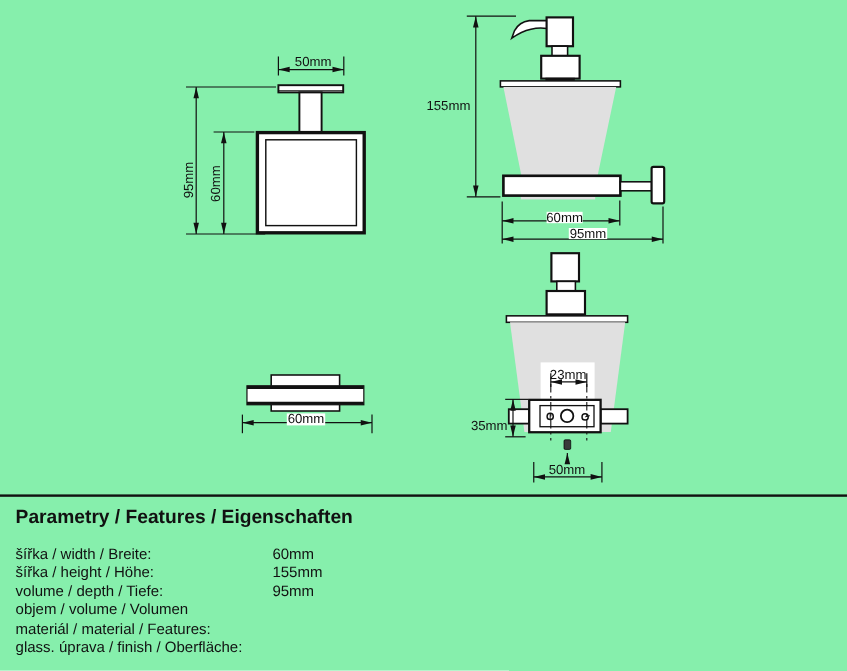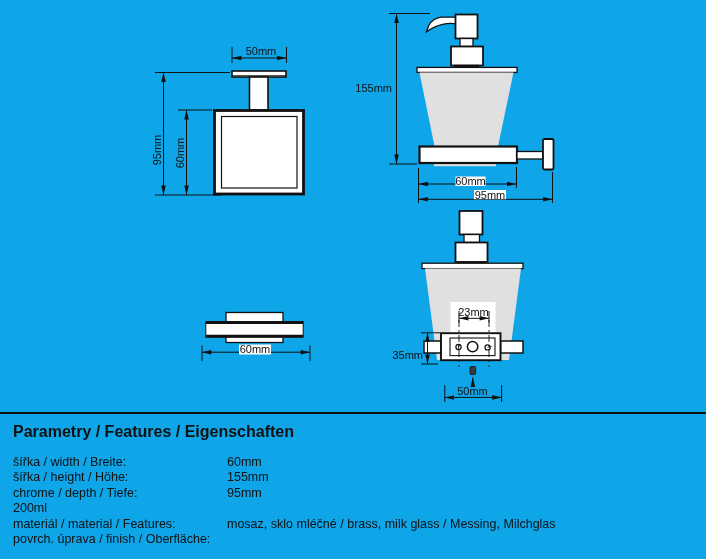--- a/index.html
+++ b/index.html
@@ -1,16 +1,16 @@
 <!DOCTYPE html>
 <html><head>
 <meta charset="utf-8">
 <style>
   html,body{margin:0;padding:0;background:#fff;}
-  .screen{position:relative;width:706px;height:559px;background:#0ea5e9;overflow:hidden;
+  .screen{position:relative;width:706px;height:559px;background:#86efac;overflow:hidden;
           font-family:"Liberation Sans",sans-serif;color:#111;}
   svg{position:absolute;left:0;top:0;}
   
   .st{stroke:#111;fill:#fff}
   .sn{stroke:#111;fill:none}
   .gl{fill:#e0e0e0;stroke:none}
   .kk{fill:#111;stroke:none}
   .mask{fill:#fff;stroke:none}
   .scr{fill:#3a3a3a;stroke:#000;stroke-width:.6}
   .cl{stroke:#111;stroke-width:.9;stroke-dasharray:7 3 2 3;fill:none}
@@ -158,28 +158,27 @@
   <div class="spec-rows">
     <div class="spec-row">
       <span class="lbl">šířka / width / Breite:</span>
       <span class="val">60mm</span>
     </div>
     <div class="spec-row">
       <span class="lbl">šířka / height / Höhe:</span>
       <span class="val">155mm</span>
     </div>
     <div class="spec-row">
-      <span class="lbl">chrome / depth / Tiefe:</span>
+      <span class="lbl">volume / depth / Tiefe:</span>
       <span class="val">95mm</span>
     </div>
     <div class="spec-row">
-      <span class="val">200ml</span>
+      <span class="lbl">objem / volume / Volumen</span>
     </div>
     <div class="spec-row">
       <span class="lbl">materiál / material / Features:</span>
-      <span class="val">mosaz, sklo mléčné / brass, milk glass / Messing, Milchglas</span>
     </div>
     <div class="spec-row">
-      <span class="lbl">povrch. úprava / finish / Oberfläche:</span>
+      <span class="lbl">glass. úprava / finish / Oberfläche:</span>
     </div>
   </div>
 
 </div>
 
 </body></html>

